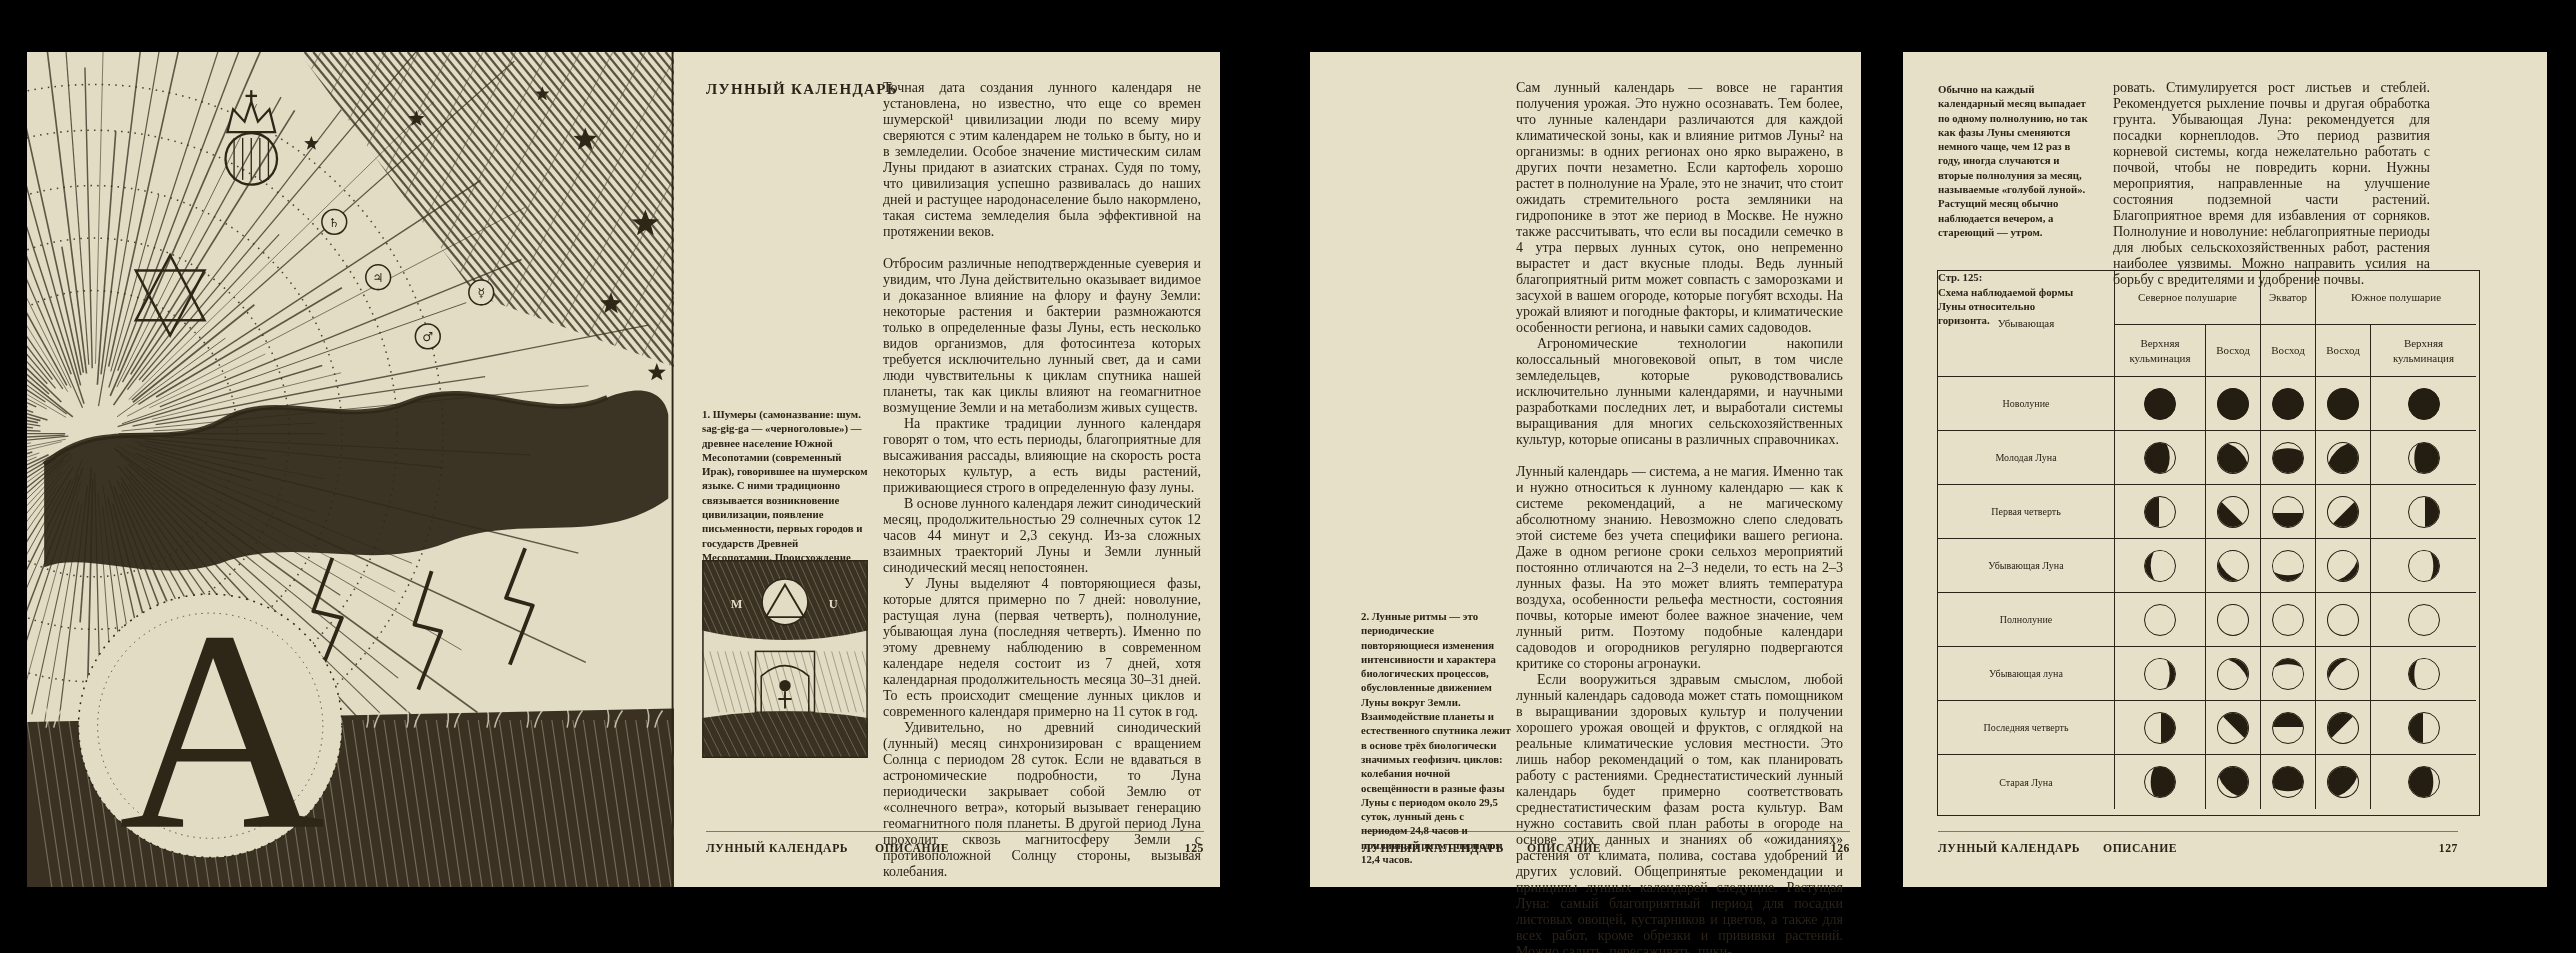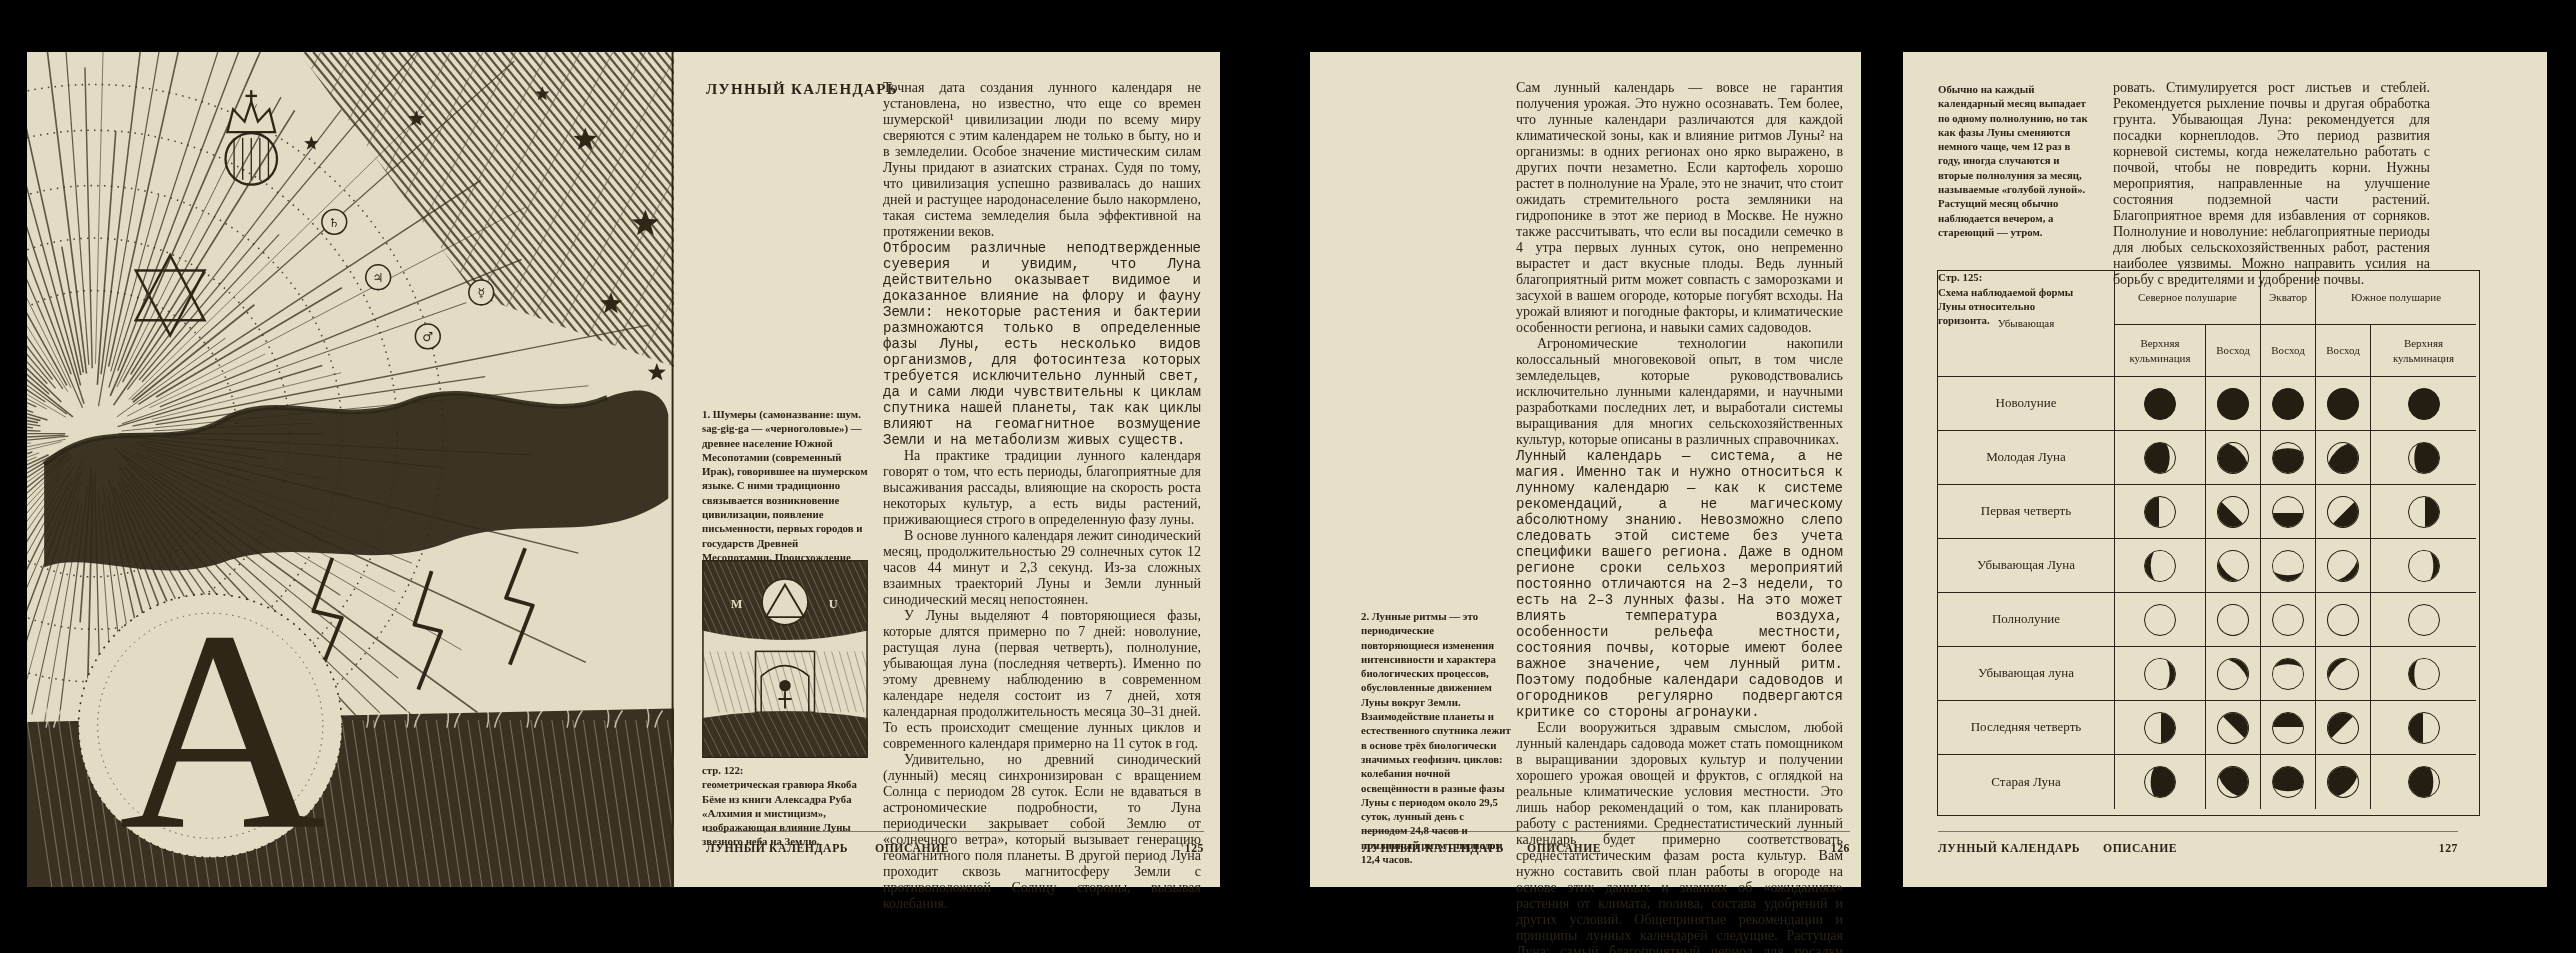--- a/index.html
+++ b/index.html
@@ -18,21 +18,21 @@
   #page-middle{left:1310px;width:551px;}
   #page-right{left:1903px;width:644px;}
 
   .engraving{position:absolute;left:0;top:0;}
 
   .page-title{position:absolute;font-size:15px;font-weight:bold;letter-spacing:.09em;color:var(--ink);}
 
   .body-col{position:absolute;font-size:14px;line-height:16px;text-align:justify;color:var(--ink);}
   .body-col p{margin:0;}
   .body-col p.indent{text-indent:1.5em;}
-  .body-col p.gap{font-family:Liberation Mono, monospace;}
+  .body-col p.gap{margin-top:16px;}
 
   .margin-note{position:absolute;font-size:10.8px;line-height:14.3px;font-weight:600;color:var(--ink);}
   .margin-note .refcap{margin-top:31px;}
 
   .fig-caption{position:absolute;font-size:10.8px;line-height:14.3px;font-weight:600;color:var(--ink);}
   .fig-caption .ref{display:block;}
 
   .footrule{position:absolute;top:779px;height:1px;background:rgba(43,35,24,.55);}
   .footer{position:absolute;top:790px;font-size:11.7px;font-weight:bold;letter-spacing:.05em;color:var(--ink);}
   .footer .f-section{position:absolute;left:0;top:0;white-space:nowrap;}
@@ -40,21 +40,21 @@
   .footer .f-page{position:absolute;right:0;top:0;}
 
   
   #moon-table{position:absolute;left:34px;top:218px;width:543px;height:546px;
     display:grid;grid-template-columns:177px 91px 55px 55px 55px 105px;
     grid-template-rows:54px 52px repeat(8,54px);
     border:1.9px solid var(--ink);box-sizing:border-box;}
   #moon-table .tc{border-right:1.4px solid var(--ink);border-bottom:1.4px solid var(--ink);
     display:flex;align-items:center;justify-content:center;text-align:center;
     font-size:11px;line-height:1.3;padding:1.9px;box-sizing:border-box;color:var(--ink);}
-  #moon-table .tc.rowlabel{font-size:13px;}
+  #moon-table .tc.rowlabel{font-size:10px;}
   #moon-table .tc.no-r{border-right:none;}
   #moon-table .tc.no-b{border-bottom:none;}
 
   .moon{width:32px;height:32px;border:1.9px solid var(--ink-strong);border-radius:50%;
         position:relative;overflow:hidden;background:var(--paper);box-sizing:border-box;flex:0 0 auto;}
   .moon.m-new{background:var(--ink-strong);}
   .moon .half{position:absolute;top:-1.9px;bottom:-1.9px;width:53%;background:var(--ink-strong);}
   .moon .half.left{left:-1.9px;}
   .moon .half.right{right:-1.9px;}
   .moon .bulge{position:absolute;top:-2.9px;bottom:-2.9px;left:50%;transform:translateX(-50%);
@@ -601,24 +601,20 @@
           <line x1="141" y1="160" x2="165" y2="208" stroke-width="1"></line>
           <line x1="150" y1="160" x2="174" y2="208" stroke-width="1"></line>
           <line x1="159" y1="160" x2="183" y2="208" stroke-width="1"></line>
           <line x1="168" y1="160" x2="192" y2="208" stroke-width="1"></line>
           <line x1="177" y1="160" x2="201" y2="208" stroke-width="1"></line>
           <line x1="186" y1="160" x2="210" y2="208" stroke-width="1"></line>
         </g>
         <rect x="0.8" y="0.8" width="172.4" height="206.4" fill="none" stroke="#2e2718" stroke-width="1.6"></rect>
       </svg>
 
-    <div class="fig-caption" style="left:675px;top:711px;width:179px;">
-      <span class="ref">стр. 122:</span>
-      <span>геометрическая гравюра Якоба Бёме из книги Алексадра Руба «Алхимия и мистицизм», изображающая влияние Луны звезного неба на Землю.</span>
-    </div>
 
     <div class="footrule" style="left:679px;width:498px;"></div>
     <div class="footer" style="left:679px;width:498px;height:19px;">
       <span class="f-section">ЛУННЫЙ КАЛЕНДАРЬ</span>
       <span class="f-chapter" style="left:169px;">ОПИСАНИЕ</span>
       <span class="f-page">125</span>
     </div>
   </div>
 
   <div class="page" id="page-middle">

